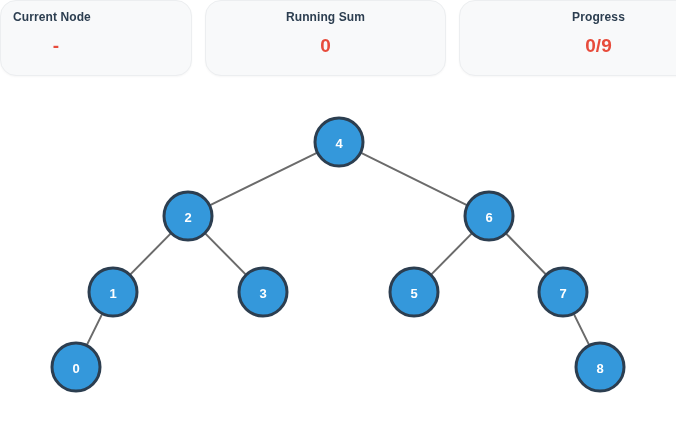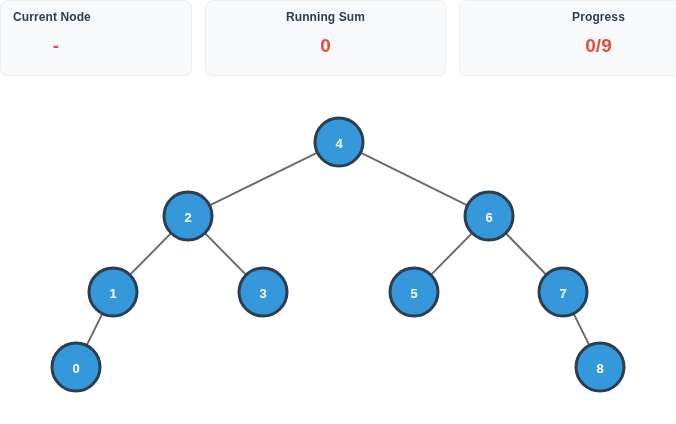--- a/index.html
+++ b/index.html
@@ -21,21 +21,21 @@
     align-items: flex-start;
     gap: 13px;
     padding: 0;
     height: 78px;
     box-sizing: border-box;
     overflow: hidden;
   }
   .stat-card {
     background: #f8f9fa;
     border: 1px solid #eceef0;
-    border-radius: 8px;
+    border-radius: 16px;
     height: 76px;
     box-sizing: border-box;
     padding: 9px 12px 0 12px;
     display: flex;
     flex-direction: column;
     flex: 0 0 auto;
     box-shadow: 0 1px 2px rgba(0,0,0,0.035);
   }
   .stat-card.card-1 { width: 192px; }
   .stat-card.card-2 { width: 241px; align-items: center; }

